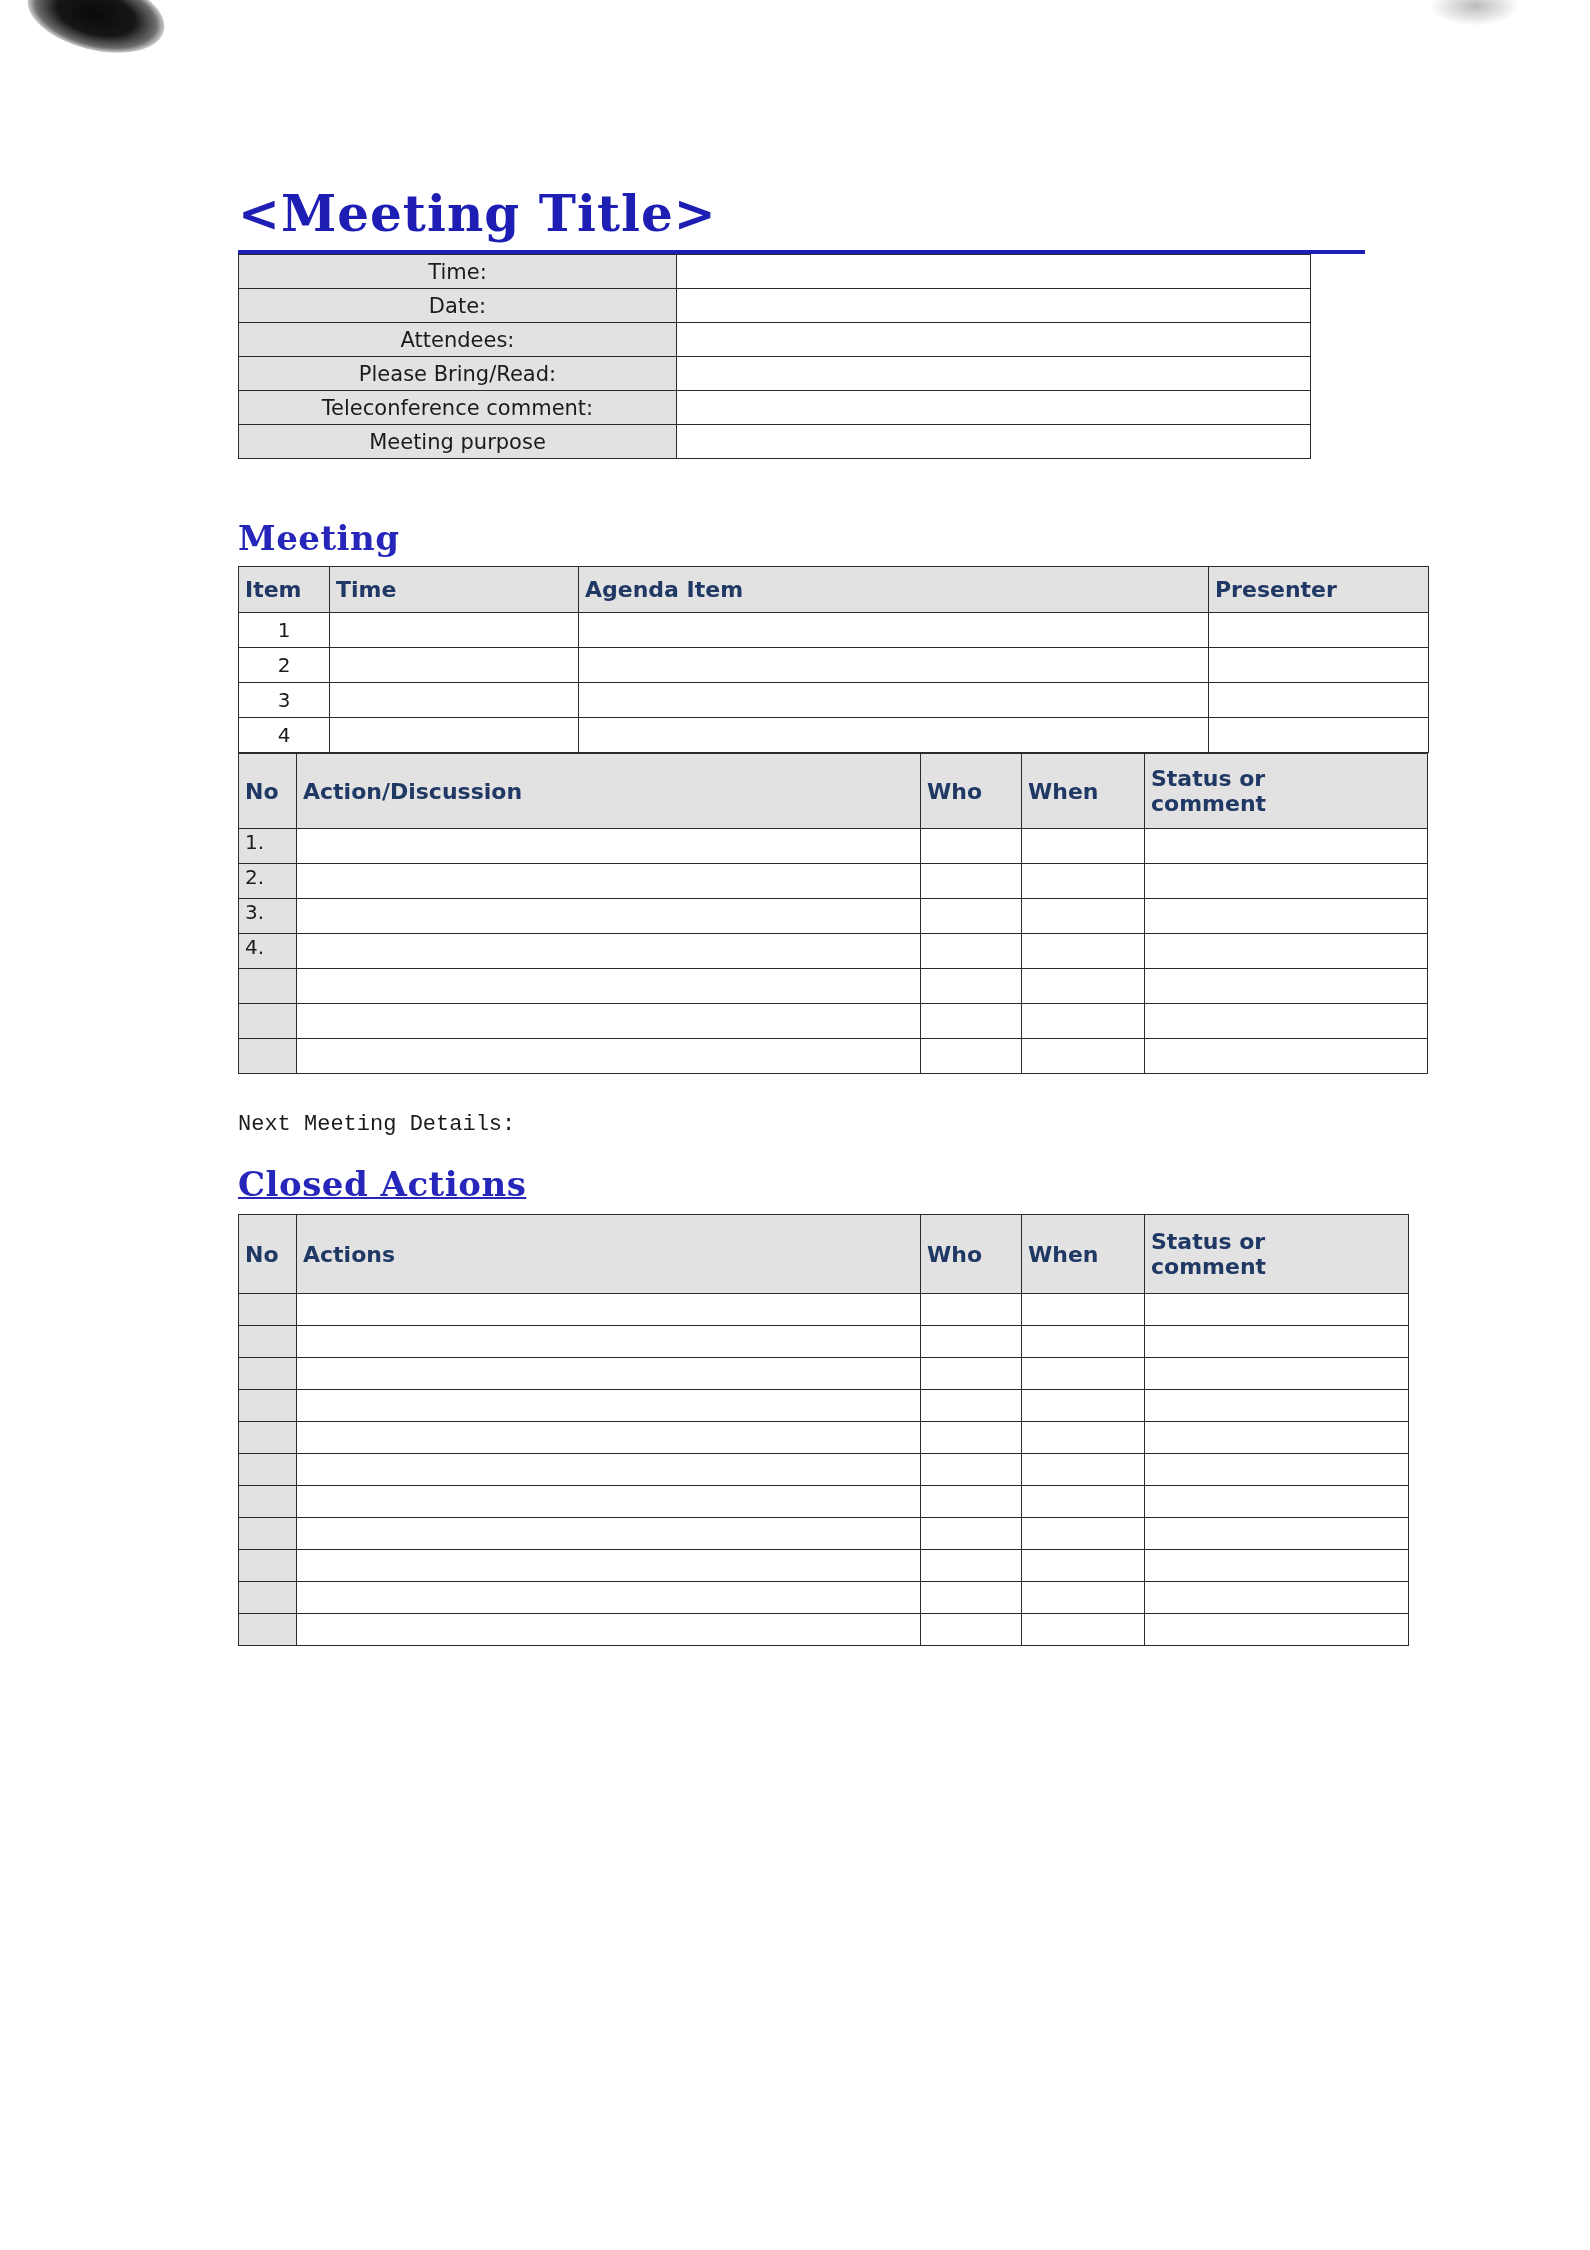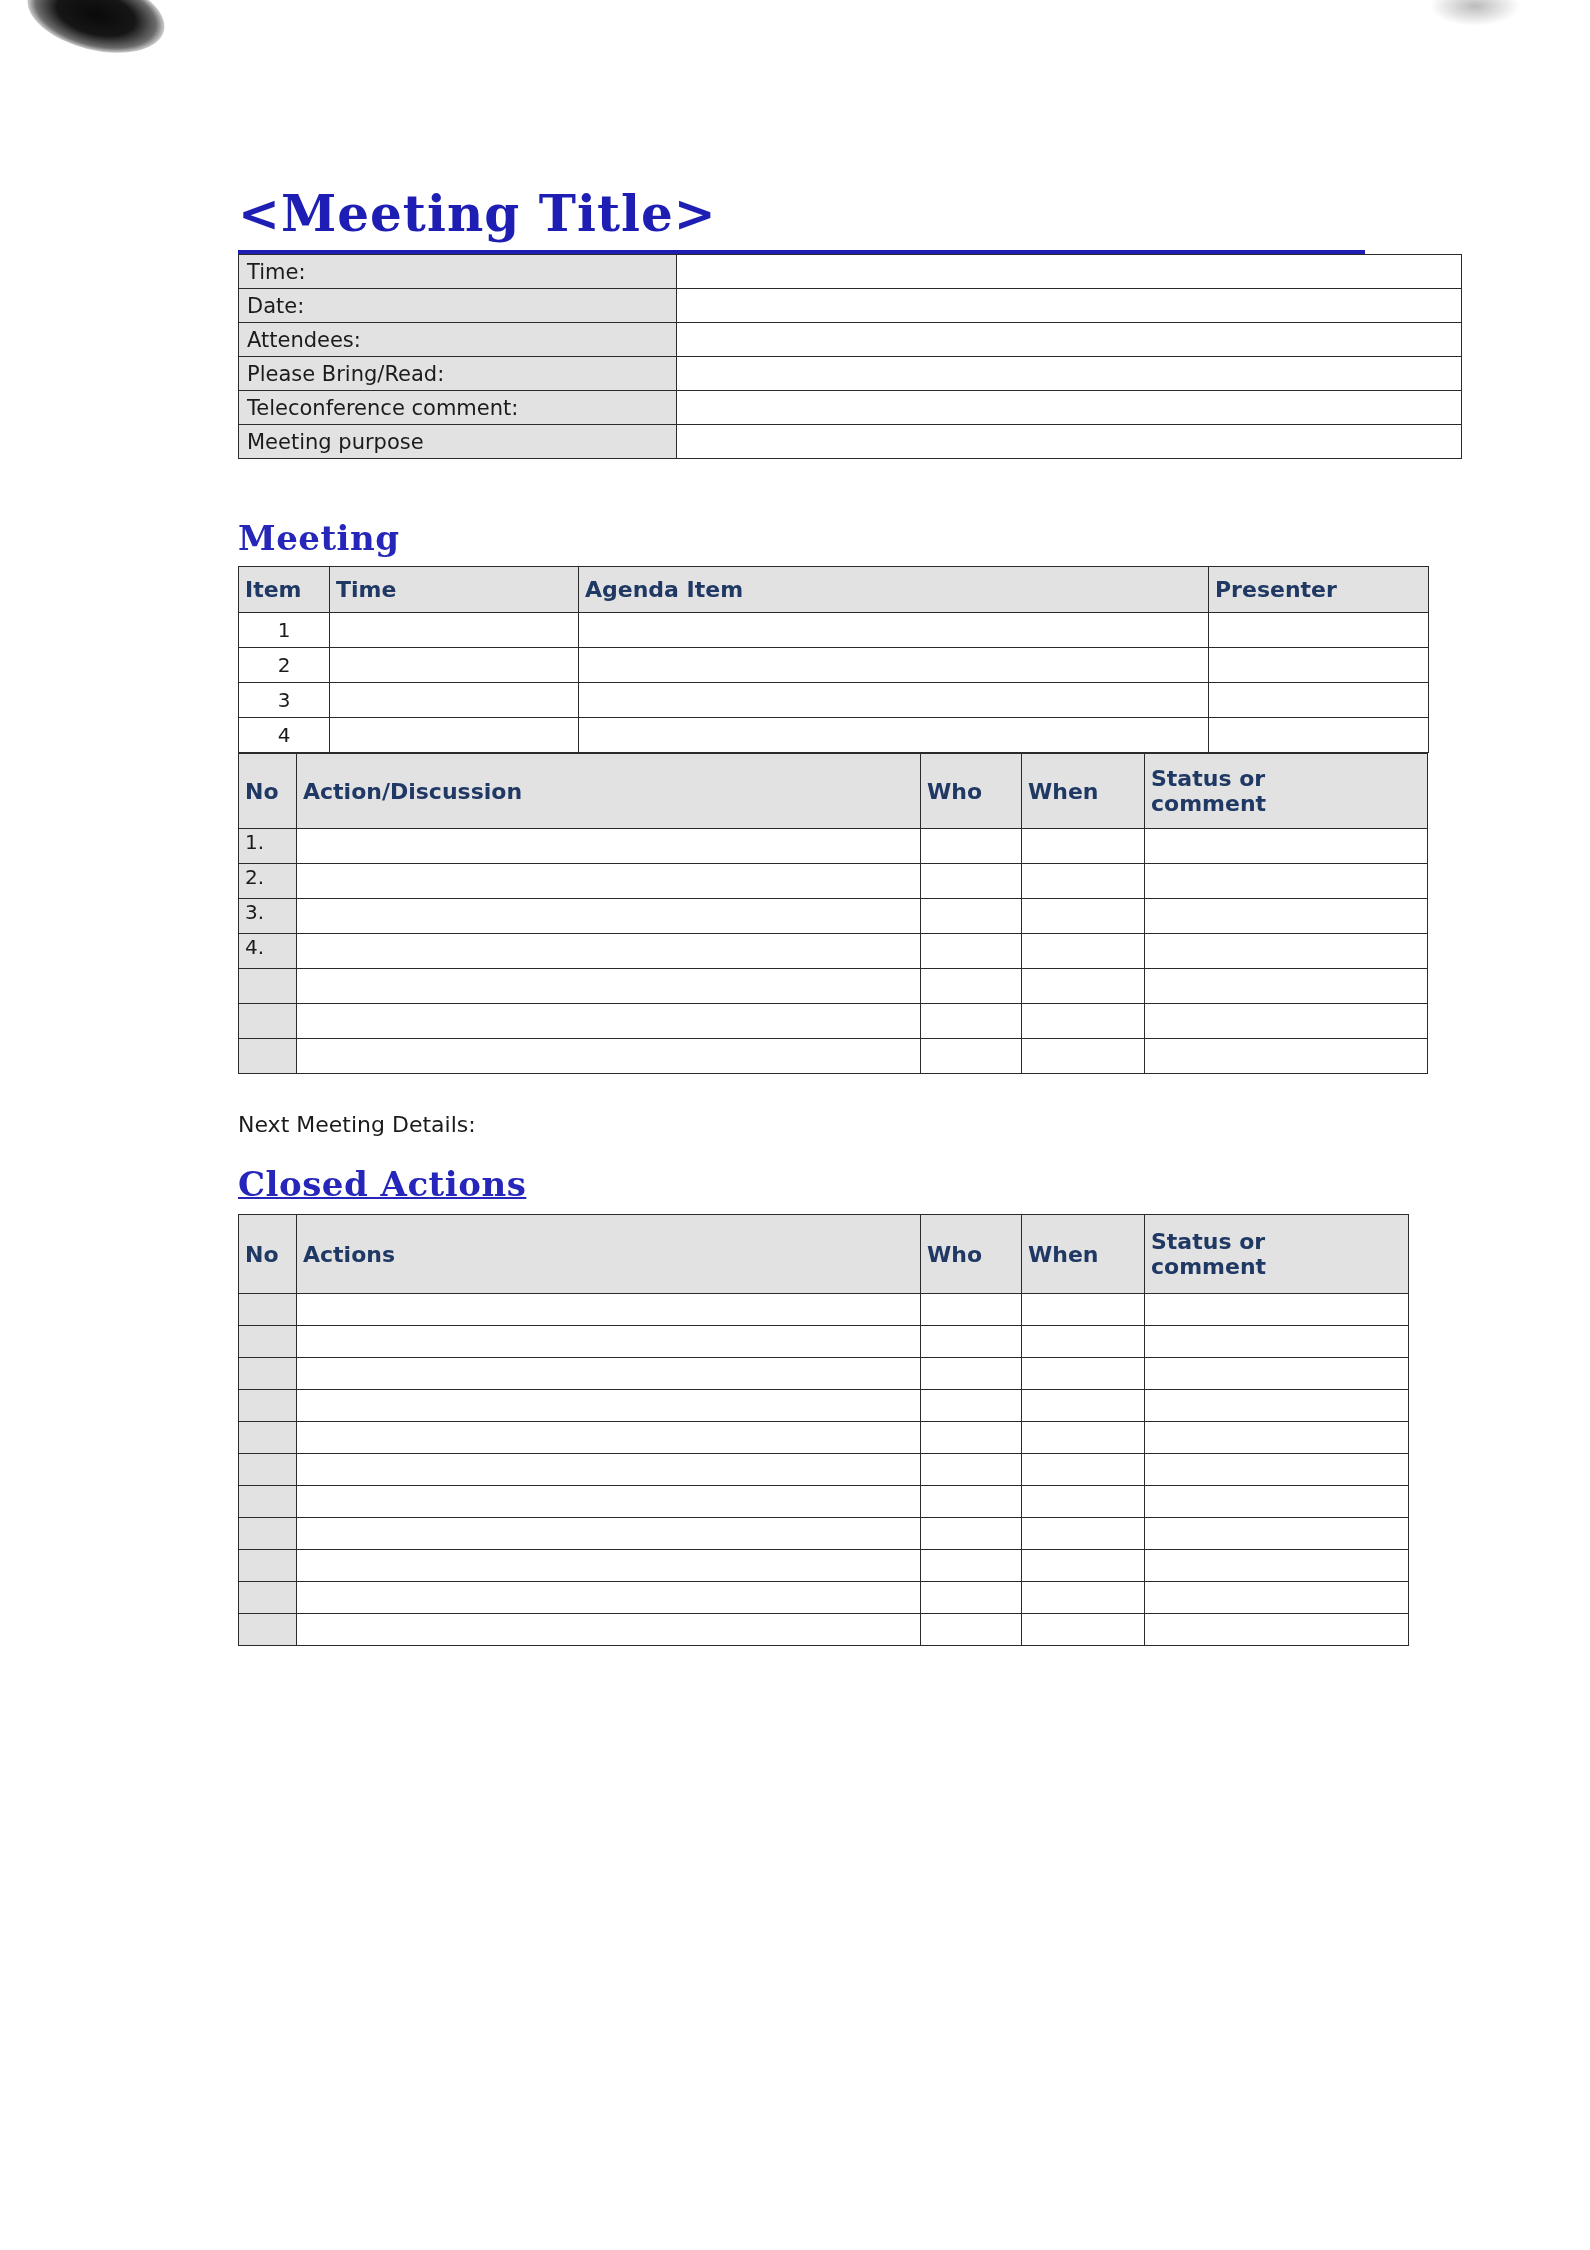--- a/index.html
+++ b/index.html
@@ -60,21 +60,21 @@
 
   .mt-logistics { margin-top: 36px; }
   .mt-agenda    { margin-top: 60px; }
   .mt-open      { margin-top: 58px; margin-bottom: 10px; }
   .mt-closed    { margin-top: 28px; margin-bottom: 10px; }
 
   table { border-collapse: collapse; table-layout: fixed; }
   td, th { border: 1px solid #2b2b2b; }
 
   
-  .logistics-table { width: 1224px; }
+  .logistics-table { width: 1073px; text-align: center; }
   .logistics-table td { height: 34px; font-size: 21px; padding: 2px 8px; vertical-align: middle; }
   .logistics-table td.label-cell { width: 438px; background: #e2e2e2; }
 
   
   th {
     background: #e2e2e2;
     color: #1f3864;
     font-weight: bold;
     font-size: 22px;
     text-align: left;
@@ -98,20 +98,21 @@
 
   .open-table { width: 1189px; }
   .closed-table { width: 1170px; }
   .closed-table thead tr { height: 79px; }
   .closed-table tbody tr { height: 32px; }
 
   .next-meeting {
     margin-top: 38px;
     font-size: 22px;
     color: #1b1b1b;
+    font-family: Liberation Mono, monospace;
   }
 </style>
 </head>
 <body>
 
 <div class="page">
   <div class="corner-blob"></div>
   <div class="corner-smudge-tr"></div>
 
   <div class="content">

